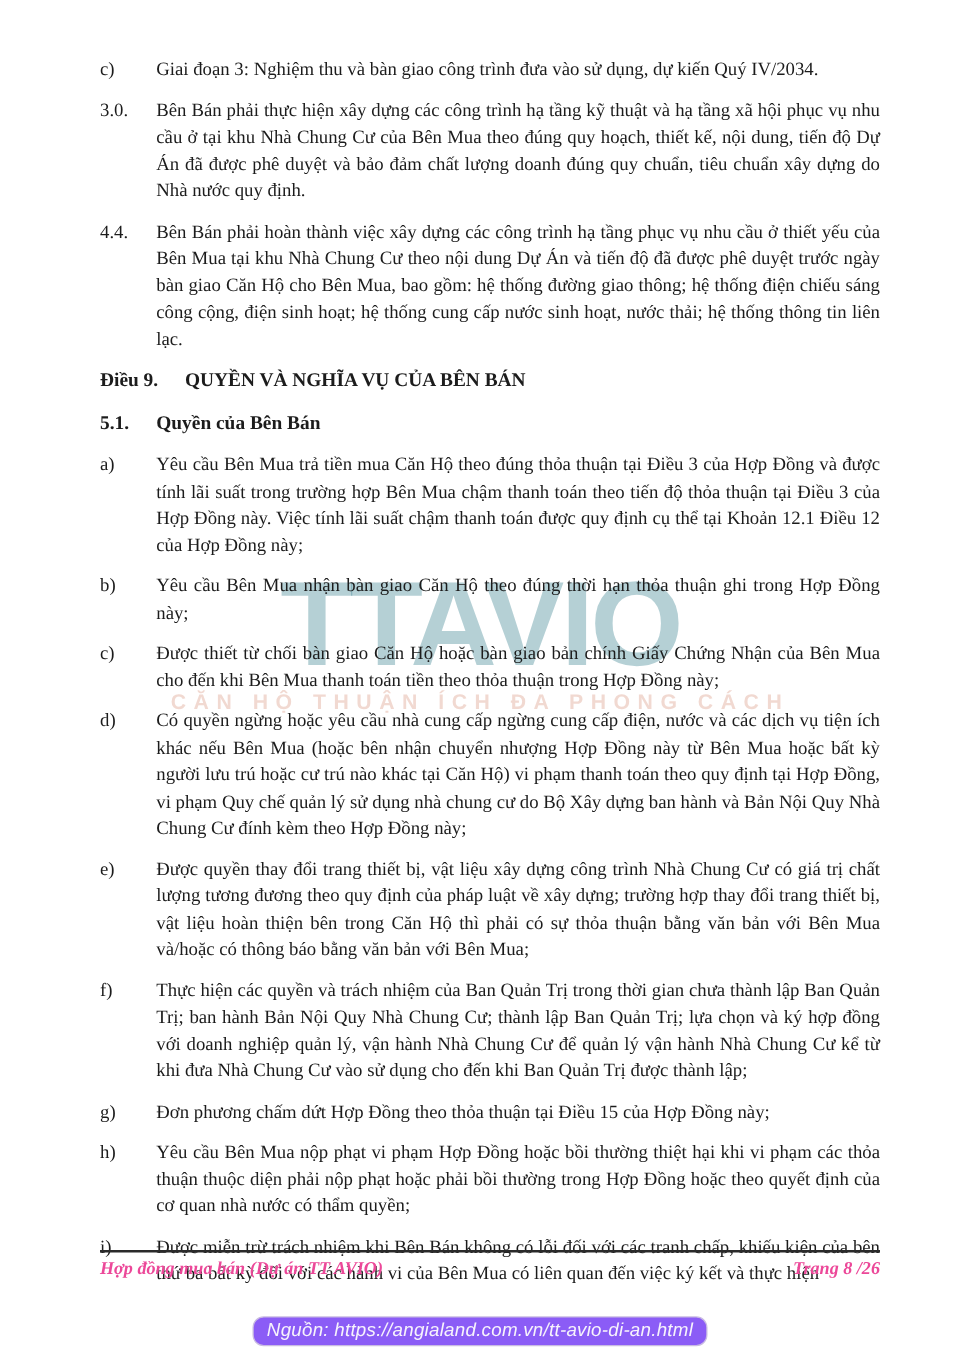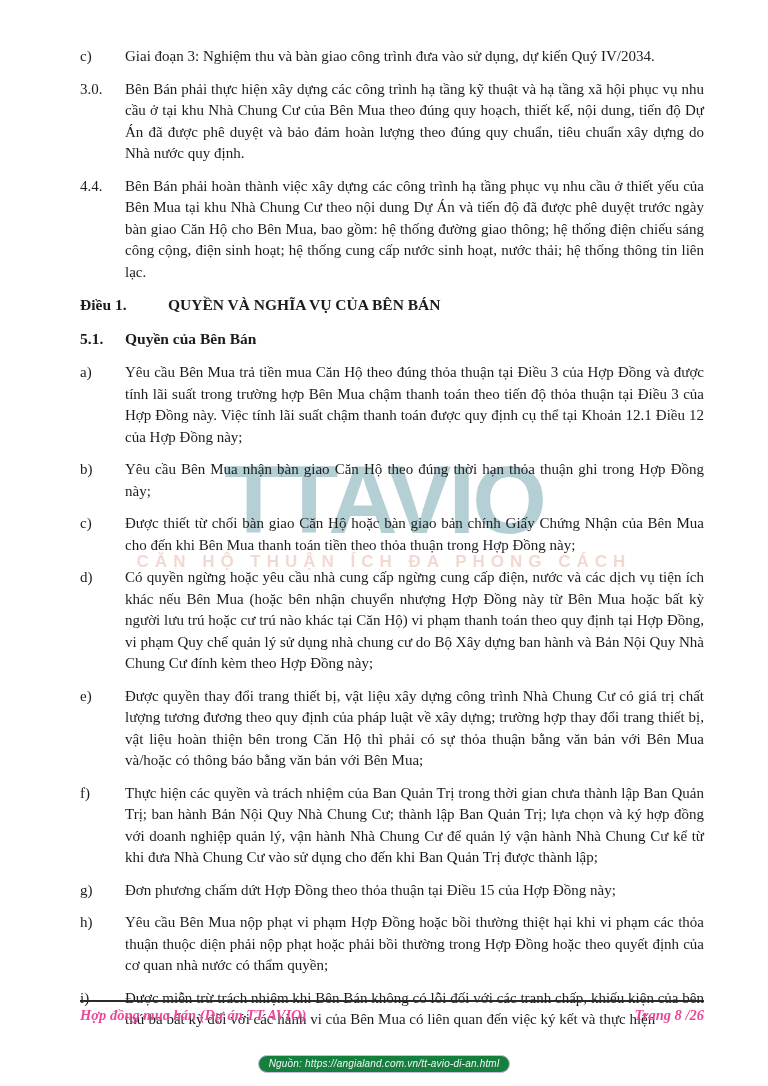--- a/index.html
+++ b/index.html
@@ -81,26 +81,26 @@
   }
   .source-badge-wrap {
     position: absolute;
     left: 0; right: 0;
     top: 1053px;
     z-index: 1;
     text-align: center;
   }
   .source-badge {
     display: inline-block;
-    background: #15803d;
+    background: #8b5cf6;
     border: 1px solid #c9bbe2;
     border-radius: 9px;
     padding: 2px 10px 3px 10px;
     font-family: "Liberation Sans", "DejaVu Sans", sans-serif;
-    font-size: 10px;
+    font-size: 15px;
     font-style: italic;
     color: #f7f3fc;
     letter-spacing: 0.2px;
     cursor: pointer;
   }
 </style>
 </head>
 <body>
 
 <div class="page">
@@ -112,31 +112,31 @@
 
   <div class="content">
 
     <div class="row item">
       <div class="marker">c)</div>
       <div class="text">Giai đoạn 3: Nghiệm thu và bàn giao công trình đưa vào sử dụng, dự kiến Quý IV/2034.</div>
     </div>
 
     <div class="row item">
       <div class="marker">3.0.</div>
-      <div class="text">Bên Bán phải thực hiện xây dựng các công trình hạ tầng kỹ thuật và hạ tầng xã hội phục vụ nhu cầu ở tại khu Nhà Chung Cư của Bên Mua theo đúng quy hoạch, thiết kế, nội dung, tiến độ Dự Án đã được phê duyệt và bảo đảm hoàn lượng theo đúng quy chuẩn, tiêu chuẩn xây dựng do Nhà nước quy định.</div>
+      <div class="text">Bên Bán phải thực hiện xây dựng các công trình hạ tầng kỹ thuật và hạ tầng xã hội phục vụ nhu cầu ở tại khu Nhà Chung Cư của Bên Mua theo đúng quy hoạch, thiết kế, nội dung, tiến độ Dự Án đã được phê duyệt và bảo đảm chất lượng doanh đúng quy chuẩn, tiêu chuẩn xây dựng do Nhà nước quy định.</div>
     </div>
 
     <div class="row item loose">
       <div class="marker">4.4.</div>
       <div class="text">Bên Bán phải hoàn thành việc xây dựng các công trình hạ tầng phục vụ nhu cầu ở thiết yếu của Bên Mua tại khu Nhà Chung Cư theo nội dung Dự Án và tiến độ đã được phê duyệt trước ngày bàn giao Căn Hộ cho Bên Mua, bao gồm: hệ thống đường giao thông; hệ thống điện chiếu sáng công cộng, điện sinh hoạt; hệ thống cung cấp nước sinh hoạt, nước thải; hệ thống thông tin liên lạc.</div>
     </div>
 
     <div class="row heading">
-      <div class="marker">Điều 1.</div>
-      <div class="text" style="text-align:left;margin-left:20px;">QUYỀN VÀ NGHĨA VỤ CỦA BÊN BÁN</div>
+      <div class="marker">Điều 9.</div>
+      <div class="text" style="text-align:left;">QUYỀN VÀ NGHĨA VỤ CỦA BÊN BÁN</div>
     </div>
 
     <div class="row subheading">
       <div class="marker">5.1.</div>
       <div class="text" style="text-align:left;">Quyền của Bên Bán</div>
     </div>
 
     <div class="row item">
       <div class="marker">a)</div>
       <div class="text">Yêu cầu Bên Mua trả tiền mua Căn Hộ theo đúng thỏa thuận tại Điều 3 của Hợp Đồng và được tính lãi suất trong trường hợp Bên Mua chậm thanh toán theo tiến độ thỏa thuận tại Điều 3 của Hợp Đồng này. Việc tính lãi suất chậm thanh toán được quy định cụ thể tại Khoản 12.1 Điều 12 của Hợp Đồng này;</div>

